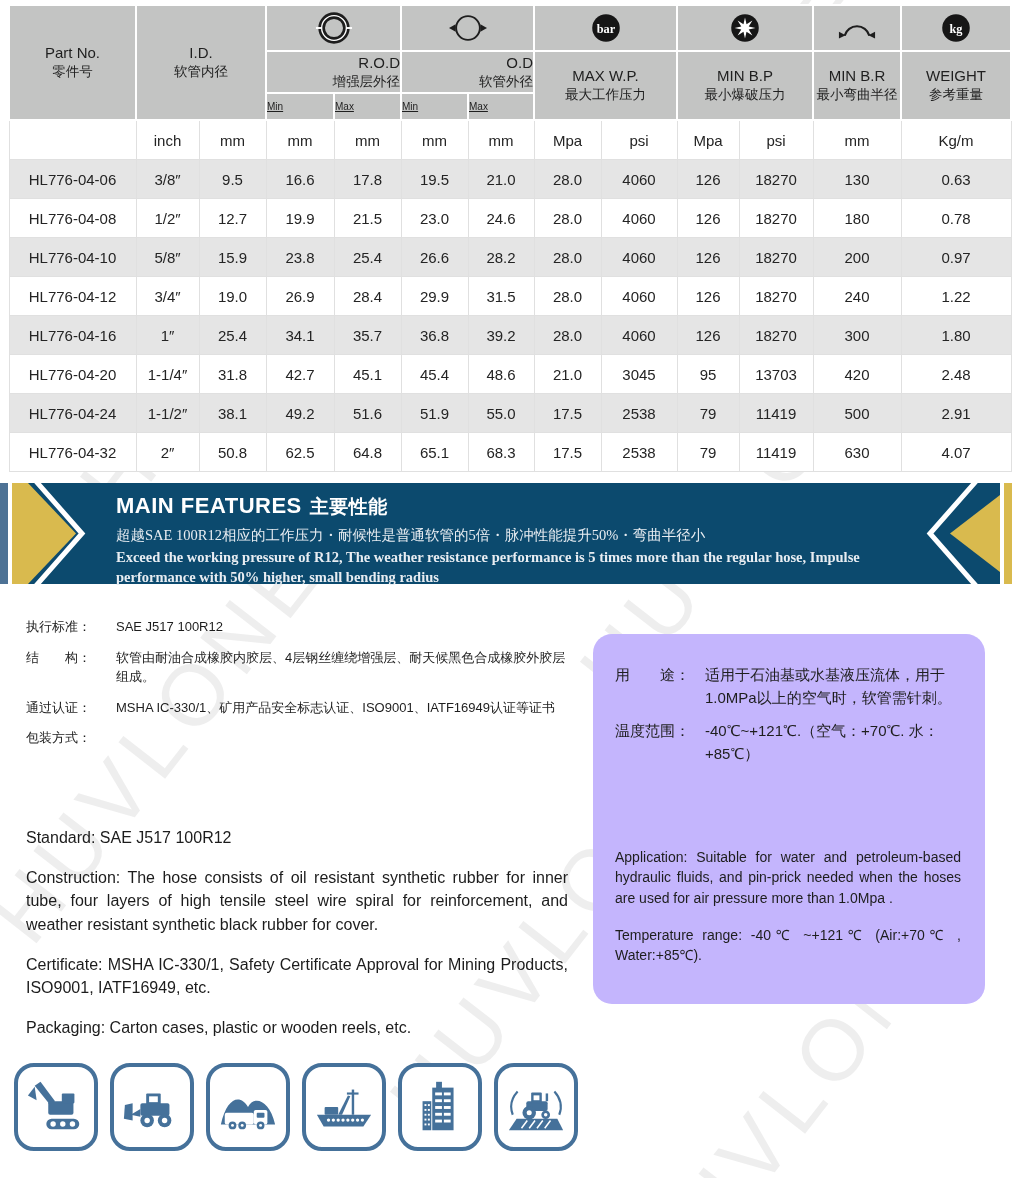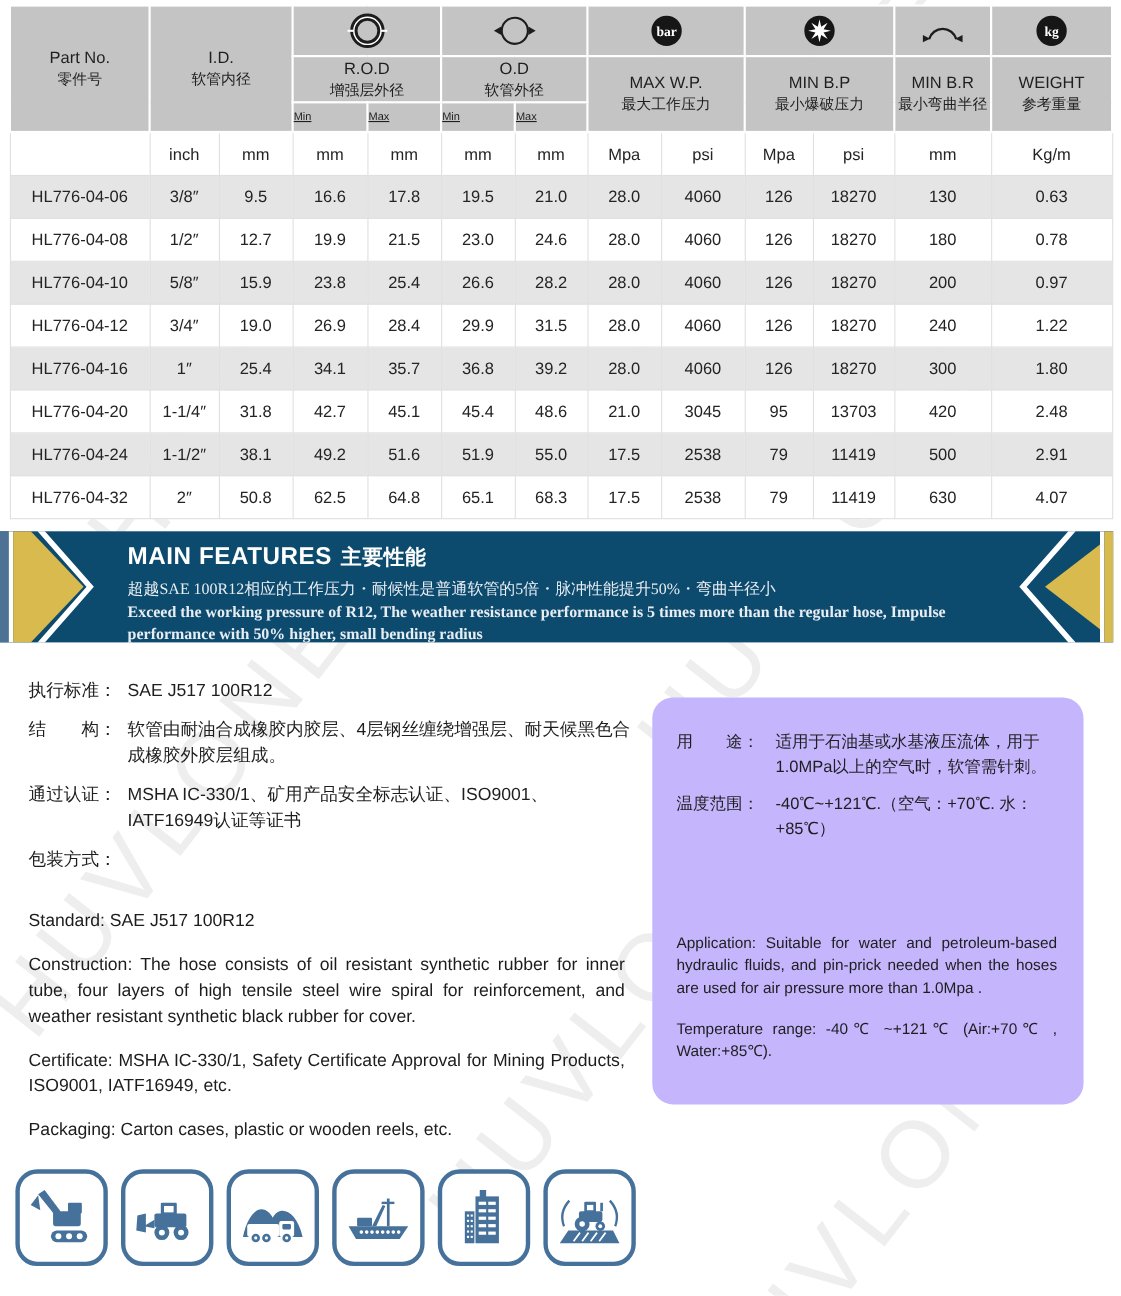--- a/index.html
+++ b/index.html
@@ -8,41 +8,41 @@
 
   
   .wm{position:absolute;font-size:86px;letter-spacing:9px;color:rgba(125,125,125,0.13);
       white-space:nowrap;transform:rotate(-52deg);transform-origin:0 0;pointer-events:none;
       font-family:"Liberation Sans",sans-serif;}
 
   
   .spec-table{position:absolute;left:8px;top:4px;width:1002px;border-collapse:collapse;table-layout:fixed;}
   .spec-table th{background:#c3c4c3;border:2px solid #fff;font-weight:normal;color:#1f1f1f;padding:0;}
   .icon-cell{height:44px;vertical-align:middle;text-align:center;}
-  .label-cell{height:40px;text-align:center;}
+  .label-cell{height:40px;text-align:right;}
   .mm-cell{height:25px;text-align:left;font-size:10px;text-decoration:underline;}
   .th-en{font-size:15px;line-height:1.25;}
   .th-zh{font-size:13.5px;line-height:1.3;}
   .spec-table td{border:1px solid #e0e0e0;text-align:center;height:38px;font-size:15px;color:#242424;background:#fff;padding:0;}
   .spec-table tr.alt td{background:#e5e5e5;}
   .hdr-svg{display:block;margin:0 auto;}
 
   
   .banner{position:absolute;left:0;top:483px;width:1012px;height:101px;background:#0c4a6e;}
   .banner-deco{position:absolute;top:0;height:101px;}
   .deco-left{left:0;}
   .deco-right{right:0;}
   .banner-text{position:absolute;left:116px;top:10px;right:118px;color:#fff;}
   .banner-title{font-size:22px;font-weight:bold;letter-spacing:0.5px;}
   .banner-title .zh{font-size:19px;font-weight:bold;margin-left:8px;}
   .banner-zh{font-size:14.5px;color:#e8edf2;margin-top:6px;font-family:"Liberation Serif",serif;}
   .banner-en{font-size:14.5px;color:#e8edf2;margin-top:2px;line-height:1.4;font-weight:bold;font-family:"Liberation Serif",serif;}
 
   
-  .zh-specs{position:absolute;left:26px;top:617px;width:548px;font-size:16px;color:#1e1e1e;line-height:1.5;}
+  .zh-specs{position:absolute;left:26px;top:617px;width:548px;font-size:13px;color:#1e1e1e;line-height:1.5;}
   .spec-row{display:flex;margin-bottom:11px;}
   .spec-label{width:90px;flex:none;white-space:nowrap;}
   .spec-text{flex:1;}
   .en-specs{position:absolute;left:26px;top:826px;width:542px;font-size:16px;line-height:1.45;color:#1c1c1c;}
   .en-specs p{margin:0 0 17px 0;text-align:justify;}
 
   
   .right-panel{position:absolute;left:593px;top:634px;width:392px;height:370px;background:#c4b5fd;
                box-sizing:border-box;padding:30px 24px 0 22px;font-size:15px;color:#1e1e1e;line-height:1.5;border-radius:19px;}
   .panel-en{margin-top:82px;font-size:14px;line-height:1.45;}

